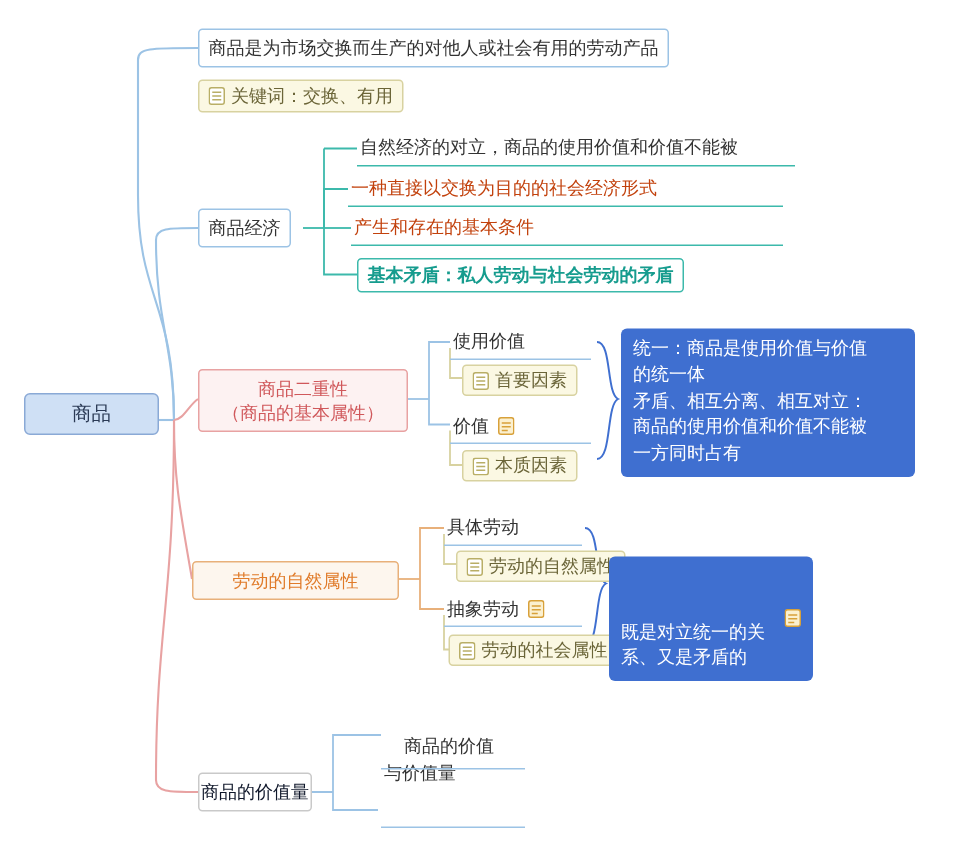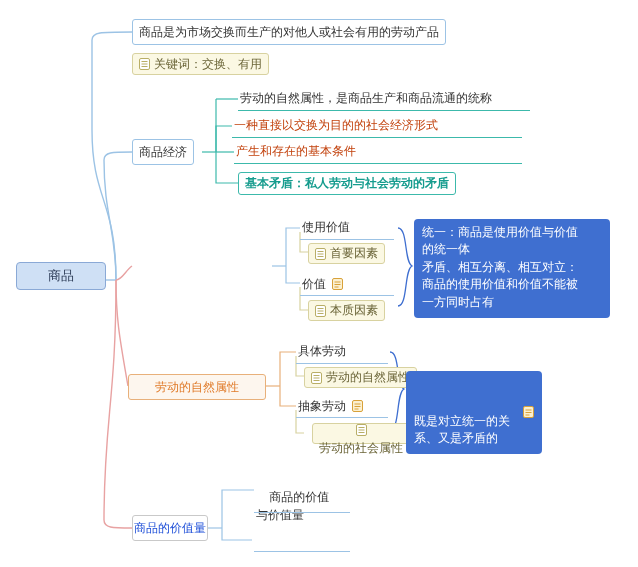--- a/index.html
+++ b/index.html
@@ -18,21 +18,21 @@
   .tealtext{color:#c2410c;white-space:nowrap;}
   .tealbox{border:1px solid #3cb9ab;border-radius:3px;background:#ffffff;
            display:flex;align-items:center;padding:0 6px;white-space:nowrap;color:#169c8e;}
   .pinkbox{border:1px solid #e8a2a2;border-radius:3px;background:#fdf2f2;
            display:flex;align-items:center;justify-content:center;padding:0 6px;
            color:#d0585b;text-align:center;line-height:1.35;}
   .orangebox{border:1px solid #e8b07a;border-radius:3px;background:#fdf6ee;
              display:flex;align-items:center;justify-content:center;padding:0 6px;
              color:#e07b2a;text-align:center;}
   .greybox{border:1px solid #c9c9c9;border-radius:3px;background:#ffffff;
-           display:flex;align-items:center;padding:0 6px;white-space:nowrap;color:#1d4ed8;}
+           display:flex;align-items:center;padding:0 6px;white-space:nowrap;color:#0f172a;}
   .tagbox{border:1px solid #d8d2a0;border-radius:3px;background:#fbf8e3;
           display:flex;align-items:center;gap:4px;padding:0 6px;white-space:nowrap;color:#6b6538;}
   .notebox{background:#3f6fd0;border-radius:4px;color:#ffffff;padding:6px 8px;
            line-height:1.45;font-size:12px;}
   .icon-note{display:inline-block;width:11px;height:12px;position:relative;}
   .icon-note svg{display:block;}
   .hr{position:absolute;background:#9cc3e5;height:1px;}
   .hr-teal{position:absolute;background:#3cb9ab;height:1px;}
 </style>
 </head>
@@ -98,38 +98,42 @@
         </svg>
     </span>
     <span>关键词：交换、有用</span>
   </div>
 
   <div class="node bluebox" style="left:132px;top:139px;height:26px;">
     <span>商品经济</span>
   </div>
 
   <div class="node plain" style="left:240px;top:90px;height:18px;">
-    <span>劳动的自然属性，是商品生产和商品流通的统称</span>
+    <span>自然经济的对立，商品的使用价值和价值不能被</span>
   </div>
   <div class="hr-teal" style="left:238px;top:110px;width:292px;"></div>
 
   <div class="node tealtext" style="left:234px;top:117px;height:18px;">
     <span>一种直接以交换为目的的社会经济形式</span>
   </div>
   <div class="hr-teal" style="left:232px;top:137px;width:290px;"></div>
 
   <div class="node tealtext" style="left:236px;top:143px;height:18px;">
     <span>产生和存在的基本条件</span>
   </div>
   <div class="hr-teal" style="left:234px;top:163px;width:288px;"></div>
 
   <div class="node tealbox" style="left:238px;top:172px;height:23px;font-weight:bold;">
     <span>基本矛盾：私人劳动与社会劳动的矛盾</span>
   </div>
 
+  <div class="node pinkbox" style="left:132px;top:246px;width:140px;height:42px;flex-direction:column;">
+    <span>商品二重性</span>
+    <span>（商品的基本属性）</span>
+  </div>
 
   <div class="node plain" style="left:302px;top:219px;height:18px;">
     <span>使用价值</span>
   </div>
   <div class="hr" style="left:300px;top:239px;width:94px;"></div>
 
   <div class="node tagbox" style="left:308px;top:243px;height:21px;">
     <span class="icon-note">
       <svg width="11" height="12" viewBox="0 0 11 12">
           <rect x="0.5" y="0.5" width="10" height="11" rx="1.5" fill="#fff" stroke="#b9ae66"></rect>
@@ -201,21 +205,21 @@
       <svg width="11" height="12" viewBox="0 0 11 12">
           <rect x="0.5" y="0.5" width="10" height="11" rx="1.5" fill="#fbf0d0" stroke="#d8a13a"></rect>
           <line x1="2.5" y1="4" x2="8.5" y2="4" stroke="#d8a13a"></line>
           <line x1="2.5" y1="6.5" x2="8.5" y2="6.5" stroke="#d8a13a"></line>
           <line x1="2.5" y1="9" x2="6.5" y2="9" stroke="#d8a13a"></line>
         </svg>
     </span>
   </div>
   <div class="hr" style="left:296px;top:417px;width:92px;"></div>
 
-  <div class="node tagbox" style="left:312px;top:423px;height:21px;flex-direction:column;">
+  <div class="node tagbox" style="left:299px;top:423px;height:21px;">
     <span class="icon-note">
       <svg width="11" height="12" viewBox="0 0 11 12">
           <rect x="0.5" y="0.5" width="10" height="11" rx="1.5" fill="#fff" stroke="#b9ae66"></rect>
           <line x1="2.5" y1="3.5" x2="8.5" y2="3.5" stroke="#b9ae66"></line>
           <line x1="2.5" y1="6" x2="8.5" y2="6" stroke="#b9ae66"></line>
           <line x1="2.5" y1="8.5" x2="8.5" y2="8.5" stroke="#b9ae66"></line>
         </svg>
     </span>
     <span>劳动的社会属性</span>
   </div>

